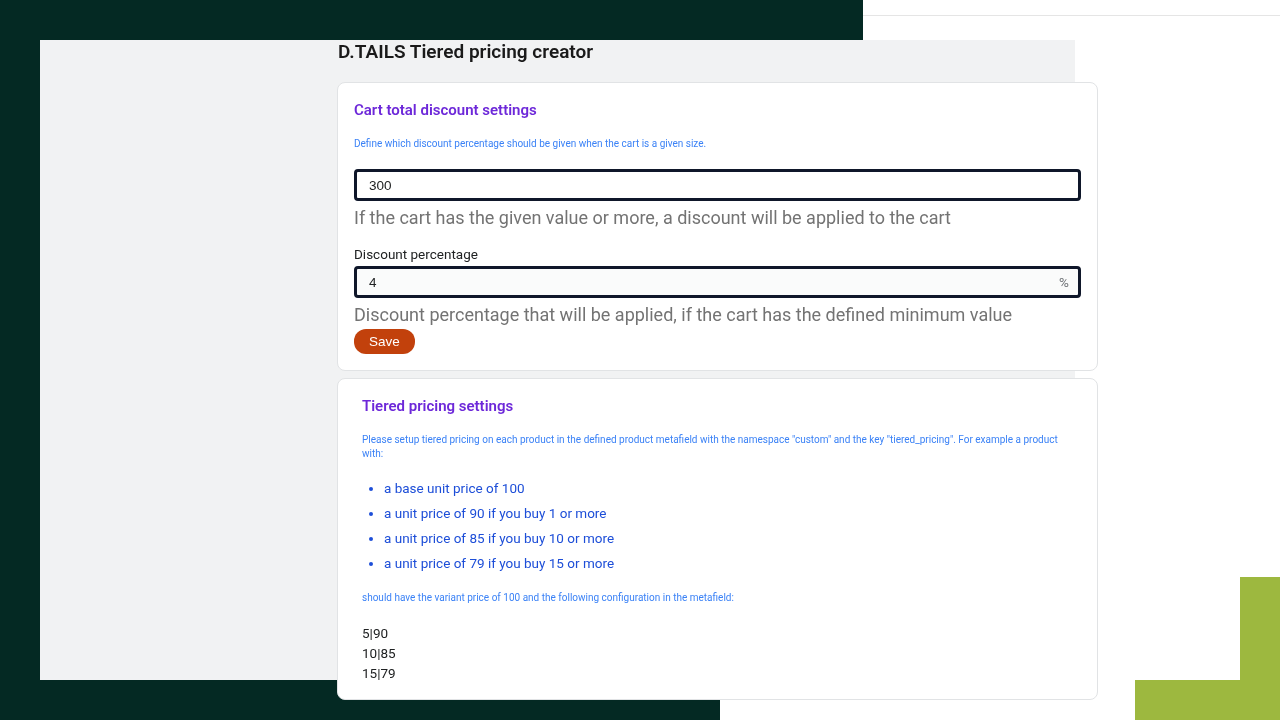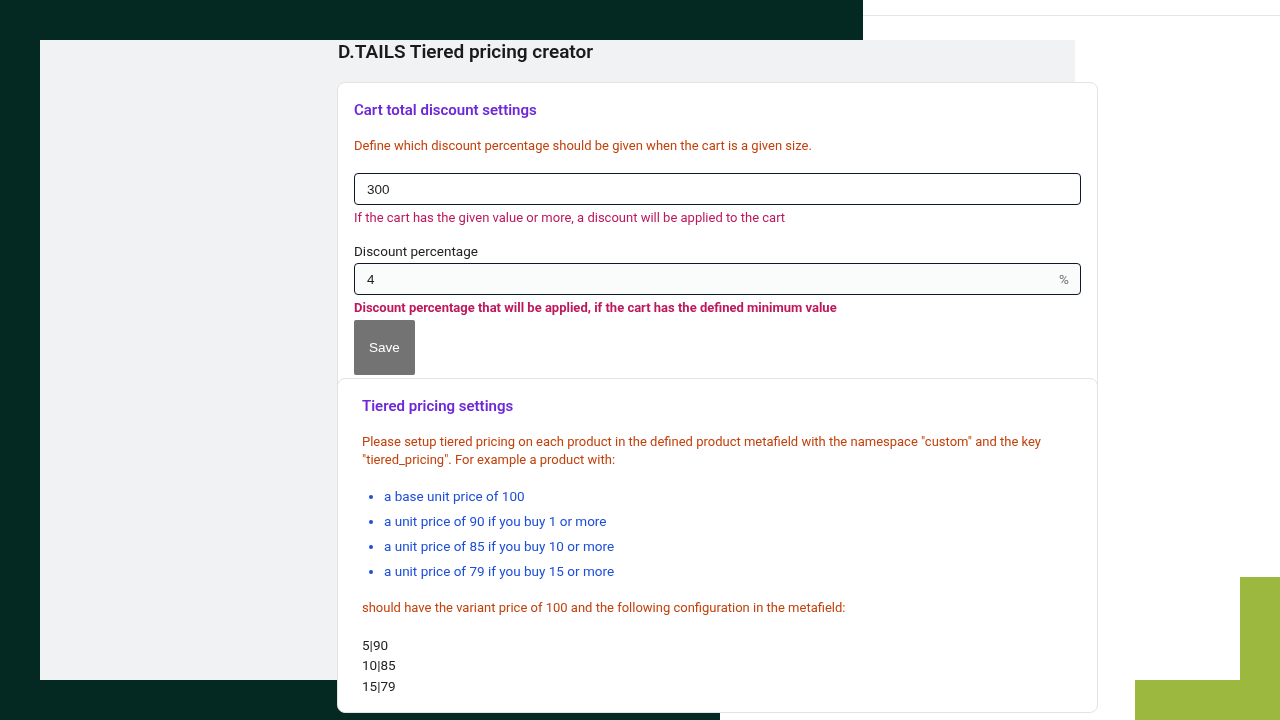--- a/index.html
+++ b/index.html
@@ -77,67 +77,67 @@
   .card-1 { top: 42px; }
   .card-2 { top: 338px; padding-left: 24px; }
 
   .card-title {
     font-size: 15px;
     font-weight: 600;
     color: #6d28d9;
     margin-bottom: 18px;
   }
   .card p.desc {
-    font-size: 13px;
-    color: #c2410c;
+    font-size: 10px;
+    color: #3b82f6;
     margin-bottom: 18px;
     line-height: 1.4;
   }
   .field-label {
     font-size: 13.5px;
     color: #202223;
     margin-bottom: 4px;
     display: block;
   }
   .input-wrap {
     position: relative;
     margin-bottom: 4px;
   }
   .text-input {
     width: 100%;
     height: 32px;
-    border: 1px solid #0f172a;
+    border: 3px solid #0f172a;
     border-radius: 4px;
     padding: 0 12px;
     font-size: 13.5px;
     color: #202223;
     background: #fff;
   }
   .text-input.dim { background: #fafbfb; }
   .suffix {
     position: absolute;
     right: 12px; top: 50%;
     transform: translateY(-50%);
     font-size: 13.5px;
     color: #6d7175;
     pointer-events: none;
   }
   .help {
-    font-size: 13px;
-    color: #be185d;
+    font-size: 18px;
+    color: #737373;
     margin-bottom: 16px;
     line-height: 1.4;
   }
-  .help.tight { margin-bottom: 2px; font-weight: bold; }
+  .help.tight { margin-bottom: 2px; }
   .save-btn {
-    background: #737373;
+    background: #c2410c;
     color: #fff;
     border: none;
-    border-radius: 2px;
-    padding: 20px 15px;
+    border-radius: 12px;
+    padding: 5px 15px;
     font-size: 13.5px;
     cursor: pointer;
   }
 
   ul.bullets {
     list-style: disc;
     padding-left: 22px;
     margin-bottom: 18px;
   }
   ul.bullets li {

